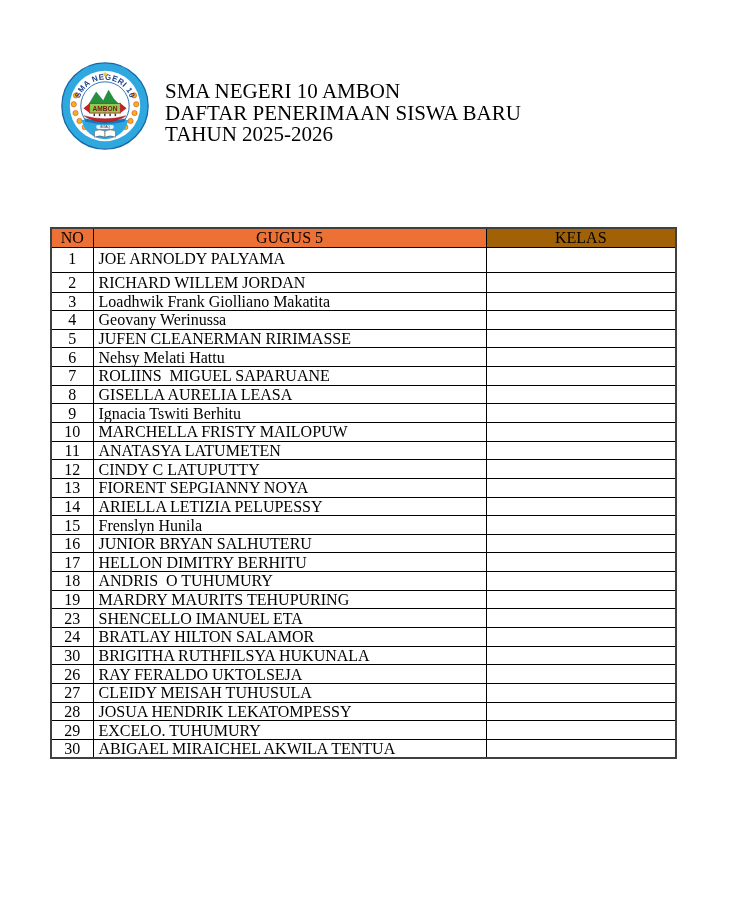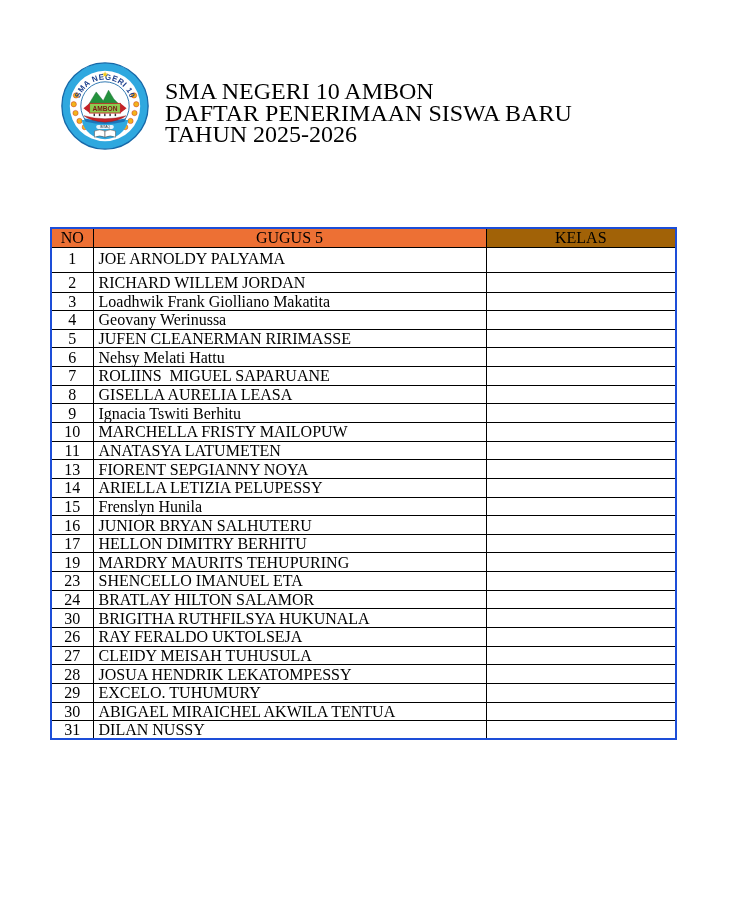--- a/index.html
+++ b/index.html
@@ -17,34 +17,34 @@
     position: absolute;
     left: 61px;
     top: 62px;
     width: 88px;
     height: 88px;
   }
   .title-block {
     position: absolute;
     left: 165px;
     top: 81px;
-    font-size: 24px;
+    font-size: 21px;
     line-height: 21.5px;
     white-space: nowrap;
   }
   .table-wrap {
     position: absolute;
     left: 50px;
     top: 227px;
   }
   table {
     border-collapse: collapse;
     table-layout: fixed;
     width: 625px;
-    border: 2px solid #1d4ed8;
+    border: 2px solid #404040;
   }
   col.c-no    { width: 42px; }
   col.c-name  { width: 393px; }
   col.c-kelas { width: 190px; }
   th, td {
     border: 1px solid #000;
     font-size: 16px;
     font-weight: normal;
     line-height: 17px;
     overflow: hidden;
@@ -190,20 +190,25 @@
             <td class="cell-no">10</td>
             <td class="cell-name">MARCHELLA FRISTY MAILOPUW</td>
             <td class="cell-kelas"></td>
           </tr>
           <tr>
             <td class="cell-no">11</td>
             <td class="cell-name">ANATASYA LATUMETEN</td>
             <td class="cell-kelas"></td>
           </tr>
           <tr>
+            <td class="cell-no">12</td>
+            <td class="cell-name">CINDY C LATUPUTTY</td>
+            <td class="cell-kelas"></td>
+          </tr>
+          <tr>
             <td class="cell-no">13</td>
             <td class="cell-name">FIORENT SEPGIANNY NOYA</td>
             <td class="cell-kelas"></td>
           </tr>
           <tr>
             <td class="cell-no">14</td>
             <td class="cell-name">ARIELLA LETIZIA PELUPESSY</td>
             <td class="cell-kelas"></td>
           </tr>
           <tr>
@@ -215,20 +220,25 @@
             <td class="cell-no">16</td>
             <td class="cell-name">JUNIOR BRYAN SALHUTERU</td>
             <td class="cell-kelas"></td>
           </tr>
           <tr>
             <td class="cell-no">17</td>
             <td class="cell-name">HELLON DIMITRY BERHITU</td>
             <td class="cell-kelas"></td>
           </tr>
           <tr>
+            <td class="cell-no">18</td>
+            <td class="cell-name">ANDRIS  O TUHUMURY</td>
+            <td class="cell-kelas"></td>
+          </tr>
+          <tr>
             <td class="cell-no">19</td>
             <td class="cell-name">MARDRY MAURITS TEHUPURING</td>
             <td class="cell-kelas"></td>
           </tr>
           <tr>
             <td class="cell-no">23</td>
             <td class="cell-name">SHENCELLO IMANUEL ETA</td>
             <td class="cell-kelas"></td>
           </tr>
           <tr>
@@ -257,24 +267,19 @@
             <td class="cell-kelas"></td>
           </tr>
           <tr>
             <td class="cell-no">29</td>
             <td class="cell-name">EXCELO. TUHUMURY</td>
             <td class="cell-kelas"></td>
           </tr>
           <tr>
             <td class="cell-no">30</td>
             <td class="cell-name">ABIGAEL MIRAICHEL AKWILA TENTUA</td>
-            <td class="cell-kelas"></td>
-          </tr>
-          <tr>
-            <td class="cell-no">31</td>
-            <td class="cell-name">DILAN NUSSY</td>
             <td class="cell-kelas"></td>
           </tr>
         </tbody>
     </table>
   </div>
 
 </div>
 
 </body></html>

